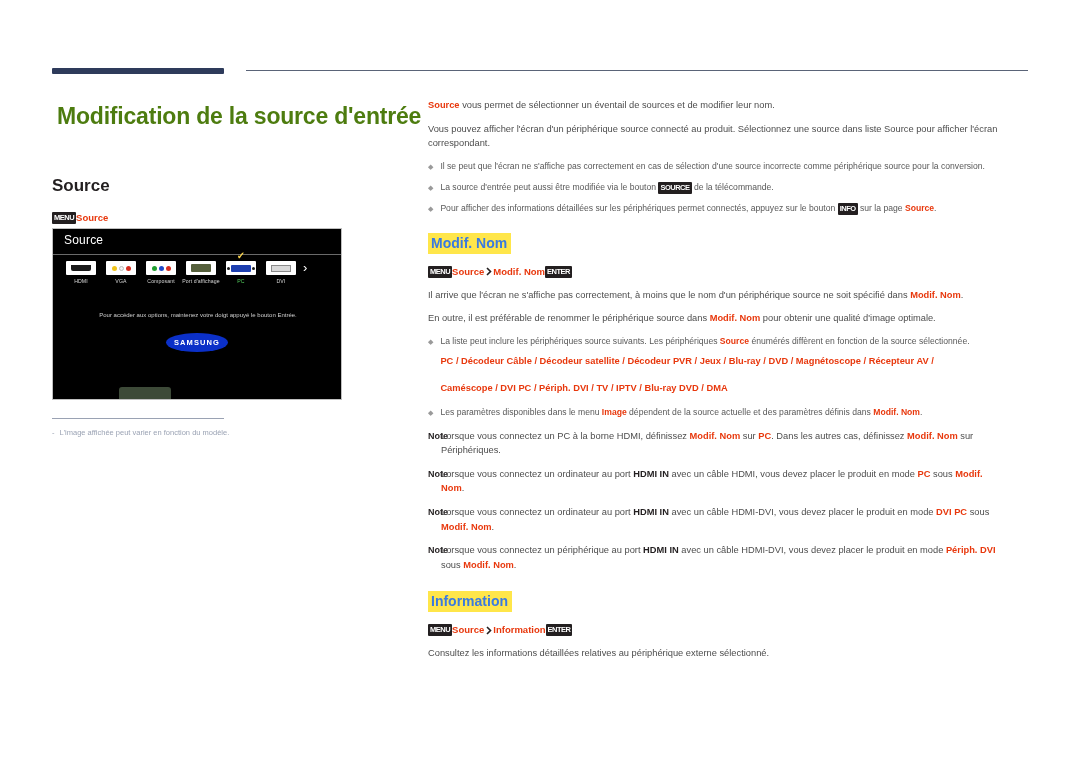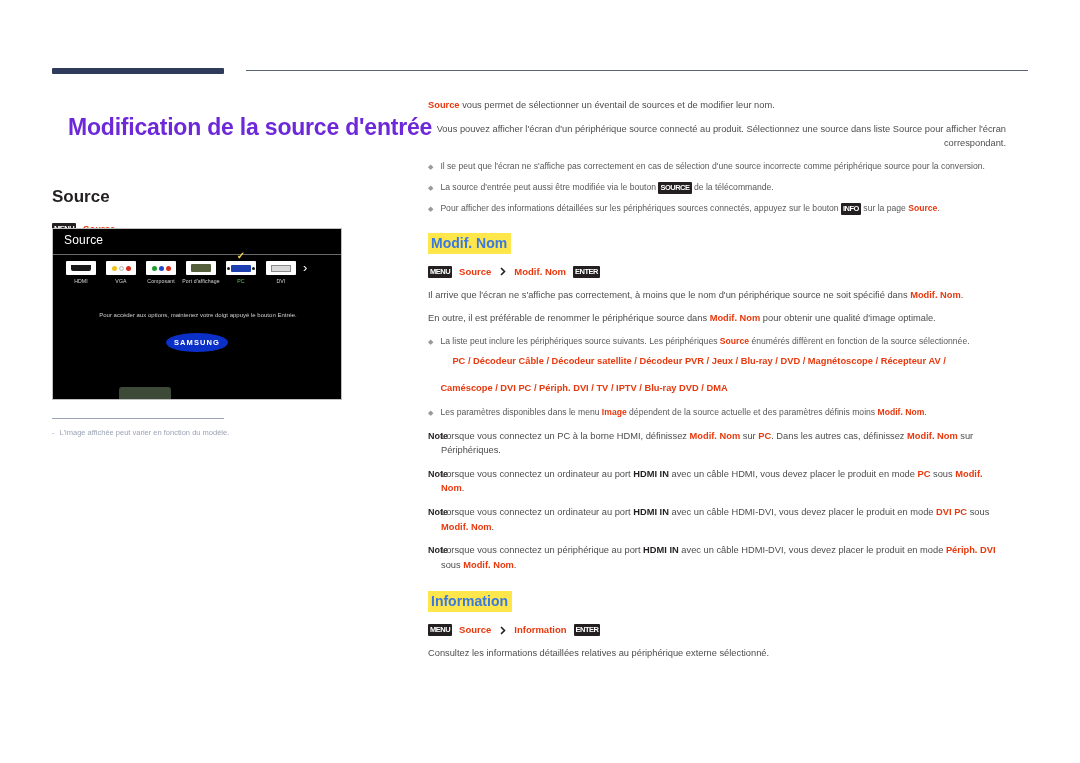--- a/index.html
+++ b/index.html
@@ -19,30 +19,30 @@
     background:#2e3b5b;border-radius:1px;
   }
   .rule-thin{
     position:absolute;left:246px;top:70px;width:782px;height:1px;
     background:#5a6478;
   }
 
   
   .left-col{position:absolute;left:52px;top:96px;width:360px;}
   .doc-title{
-    font-size:23px;font-weight:bold;color:#6d28d9;
-    letter-spacing:-0.2px;line-height:30px;margin:16px;white-space:nowrap;
+    font-size:23px;font-weight:bold;color:#4d7c0f;
+    letter-spacing:-0.2px;line-height:30px;margin:5px;white-space:nowrap;
   }
   .sec-title{
     font-size:17px;font-weight:bold;color:#231f20;
     margin:44px 0 0 0;line-height:22px;
   }
   .nav-path{
     margin-top:14px;font-size:9.5px;line-height:14px;
-    display:flex;align-items:center;gap:7px;white-space:nowrap;
+    display:flex;align-items:center;white-space:nowrap;
   }
   .key-badge{
     display:inline-block;background:#231f20;color:#ffffff;
     font-size:7.5px;font-weight:bold;line-height:10px;
     padding:1px 2px;border-radius:1px;letter-spacing:-0.5px;
   }
   .path-item{color:#e8380d;font-weight:bold;font-size:9.5px;}
   .path-arrow{display:inline-block;width:9px;height:9px;position:relative;}
   .path-arrow svg{display:block;}
 
@@ -118,21 +118,21 @@
     position:absolute;left:52px;top:427px;width:330px;
     font-size:7.5px;color:#9ba3b4;line-height:12px;
     display:flex;gap:5px;
   }
   .footnote .dash{color:#9ba3b4;}
 
   
   .right-col{position:absolute;left:428px;top:98px;width:578px;}
   p{margin:0;}
   .body-txt{font-size:9.3px;line-height:14.6px;color:#4d4d4d;}
-  .lead{margin-bottom:9px;text-align:right;}
+  .lead{margin-bottom:9px;}
   .red-b{color:#e8380d;font-weight:bold;}
   .blk-b{color:#231f20;font-weight:bold;}
 
   .bullets{margin-top:3px;}
   .bullet{
     display:flex;gap:7px;margin-bottom:7px;
     font-size:8.6px;line-height:13.4px;color:#585858;
   }
   .bullet > .bdot{
     flex:0 0 auto;color:#9a9a9a;font-size:7px;line-height:14px;
@@ -277,21 +277,21 @@
       <div class="bullet">
         <span class="bdot">◆</span>
         <span class="btxt">
           <span>La source d'entrée peut aussi être modifiée via le bouton </span><span class="key-badge">SOURCE</span><span> de la télécommande.</span>
         </span>
       </div>
 
       <div class="bullet">
         <span class="bdot">◆</span>
         <span class="btxt">
-          <span>Pour afficher des informations détaillées sur les périphériques sources connectés, appuyez sur le bouton </span><span class="key-badge">INFO</span><span> sur la page </span>
+          <span>Pour afficher des informations détaillées sur les périphériques permet connectés, appuyez sur le bouton </span><span class="key-badge">INFO</span><span> sur la page </span>
           <span class="red-b">Source</span><span>.</span>
         </span>
       </div>
     </div>
 
     <div class="h2-wrap">
       <h2 class="sec">Modif. Nom</h2>
     </div>
 
     <div class="nav-path" style="margin-top:11px">
@@ -313,29 +313,29 @@
     <p class="para">
       <span>En outre, il est préférable de renommer le périphérique source dans </span><span class="red-b">Modif. Nom</span><span> pour obtenir une qualité d'image optimale.</span>
     </p>
 
     <div class="bullets" style="margin-top:9px">
 
       <div class="bullet">
         <span class="bdot">◆</span>
         <span class="btxt">
           <span>La liste peut inclure les périphériques source suivants. Les périphériques </span><span class="red-b">Source</span><span> énumérés diffèrent en fonction de la source sélectionnée.</span>
-          <div class="devlist" style="margin-left:12px">PC / Décodeur Câble / Décodeur satellite / Décodeur PVR / Jeux / Blu-ray / DVD / Magnétoscope / Récepteur AV /</div>
+          <div class="devlist" style="margin-left:0">PC / Décodeur Câble / Décodeur satellite / Décodeur PVR / Jeux / Blu-ray / DVD / Magnétoscope / Récepteur AV /</div>
           <div class="devlist" style="margin-left:0;margin-top:12px">Caméscope / DVI PC / Périph. DVI / TV / IPTV / Blu-ray DVD / DMA</div>
         </span>
       </div>
 
       <div class="bullet" style="margin-top:10px">
         <span class="bdot">◆</span>
         <span class="btxt">
-          <span>Les paramètres disponibles dans le menu </span><span class="red-b">Image</span><span> dépendent de la source actuelle et des paramètres définis moins </span><span class="red-b">Modif. Nom</span><span>.</span>
+          <span>Les paramètres disponibles dans le menu </span><span class="red-b">Image</span><span> dépendent de la source actuelle et des paramètres définis dans </span><span class="red-b">Modif. Nom</span><span>.</span>
         </span>
       </div>
     </div>
 
     <div class="note">
       <span class="marker">Note</span>
       <span class="ntxt">
         <span>Lorsque vous connectez un PC à la borne HDMI, définissez </span><span class="red-b">Modif. Nom</span><span> sur </span><span class="red-b">PC</span><span>. Dans les autres cas, définissez </span><span class="red-b">Modif. Nom</span><span> sur Périphériques.</span>
       </span>
     </div>

